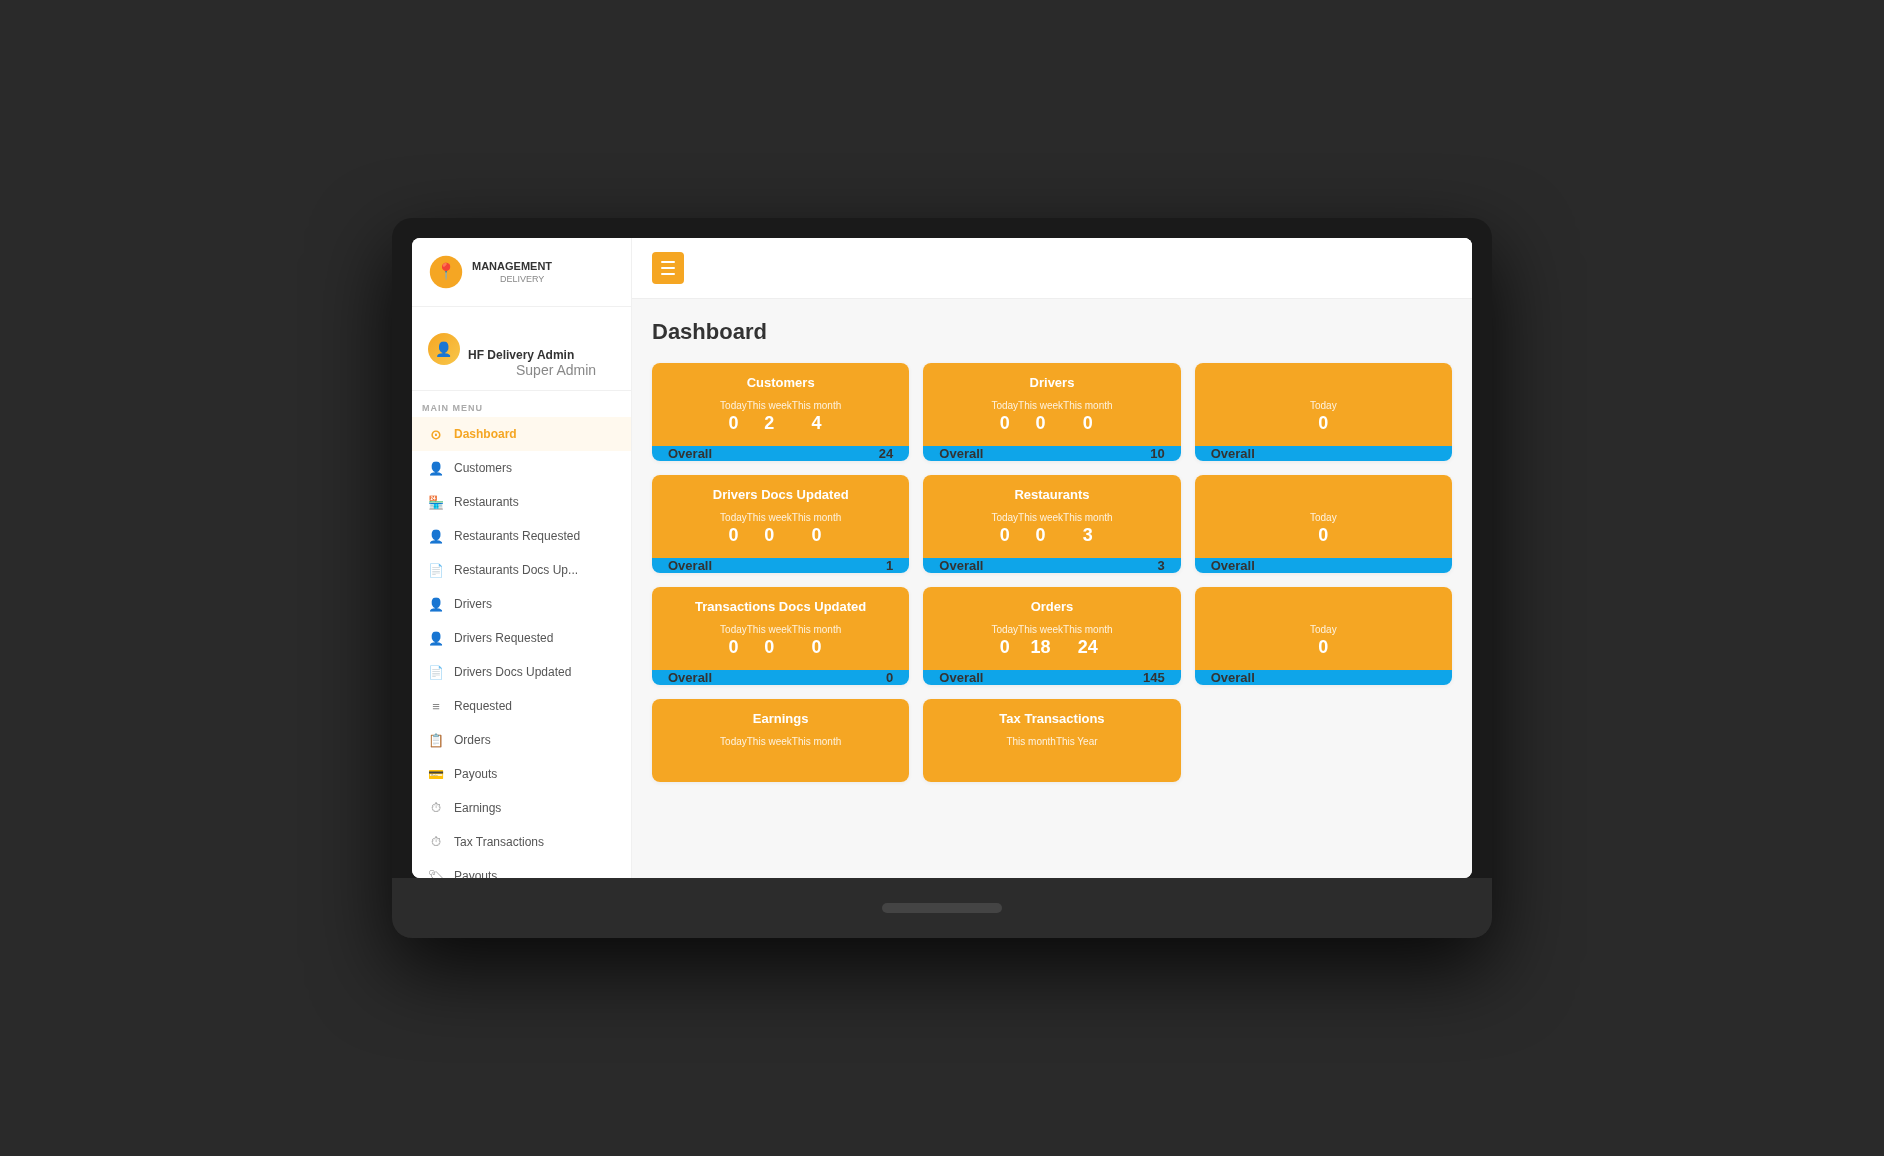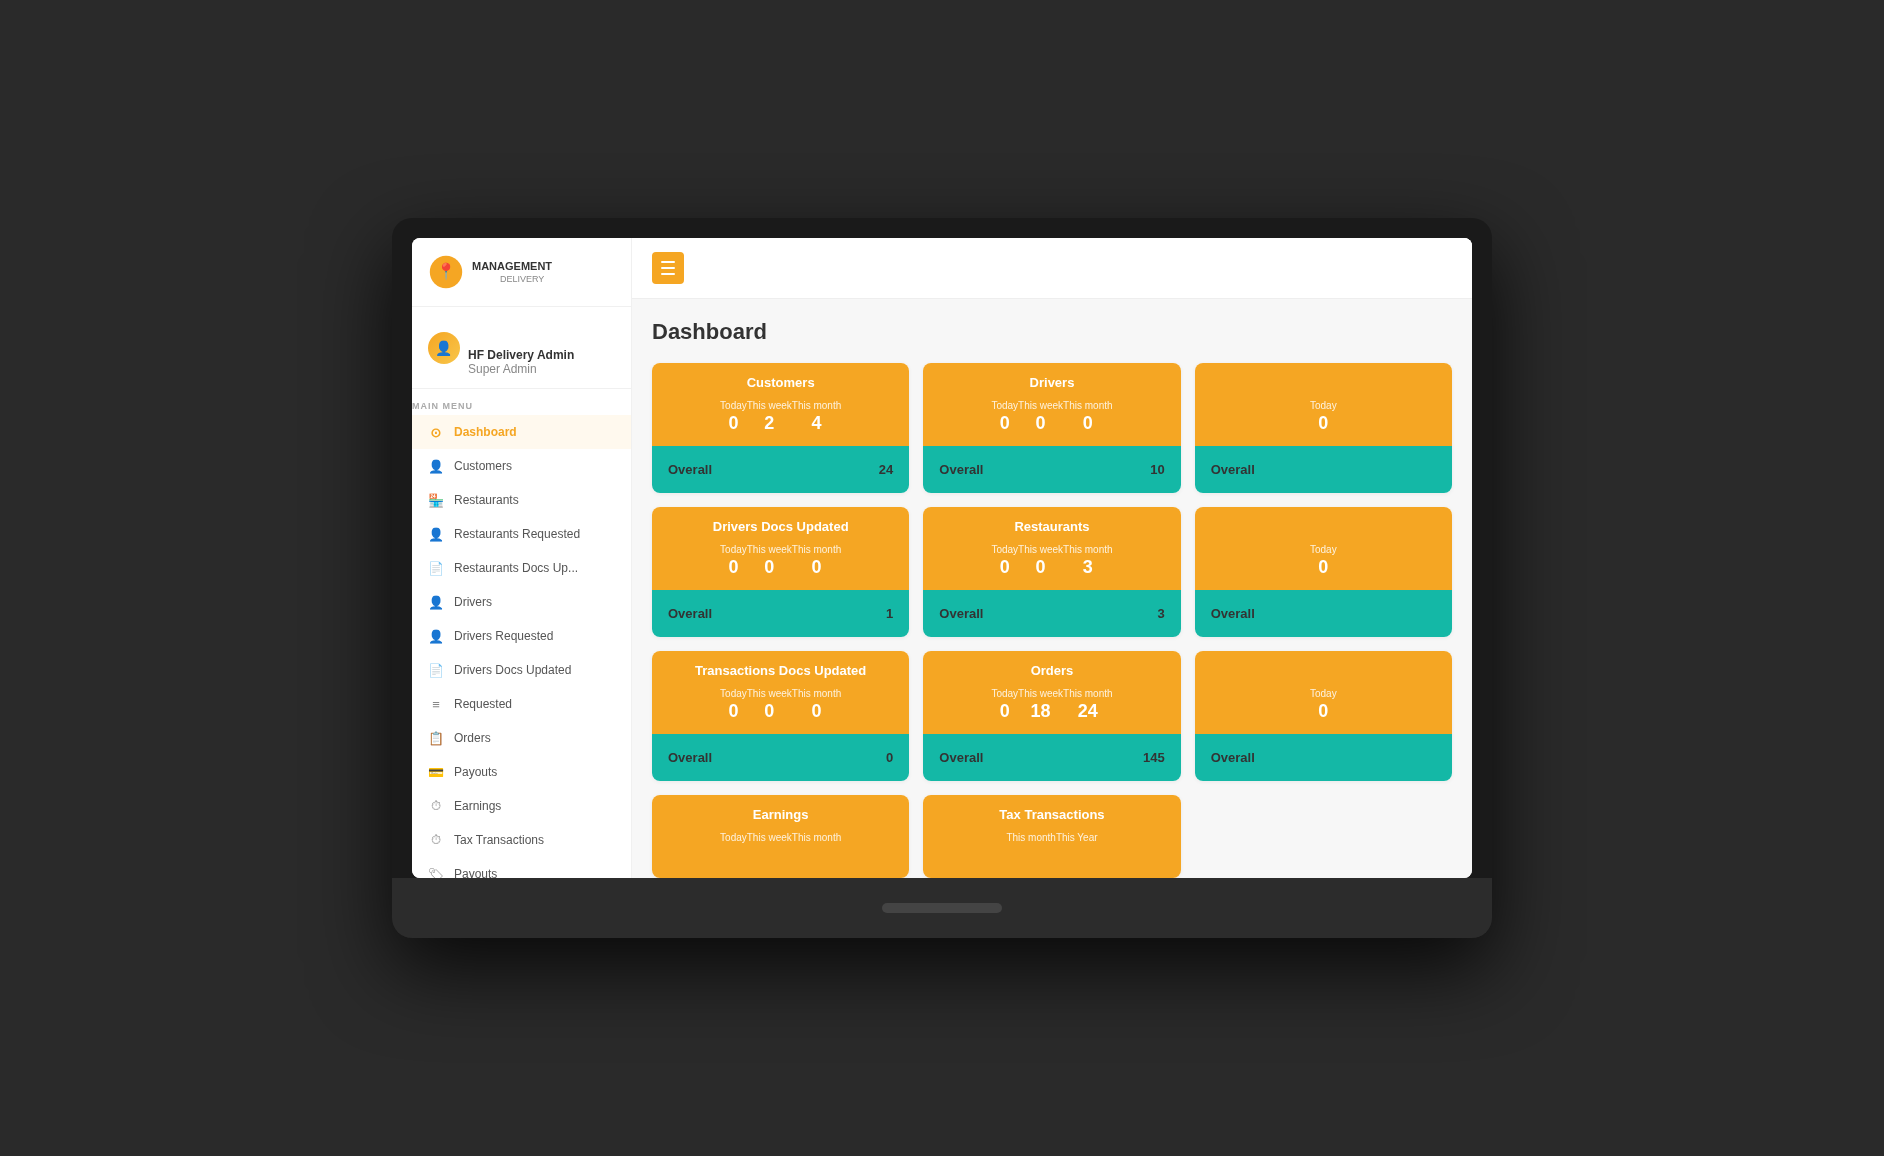--- a/index.html
+++ b/index.html
@@ -94,25 +94,26 @@
       justify-content: center;
       font-size: 14px;
     }
     .user-info .user-name {
       font-size: 12px;
       font-weight: 600;
       color: #333;
       margin-top: 29px;
     }
     .user-info .user-role {
-      font-size: 12px;
+      font-size: 14px;
       color: #888;
+      margin-left: 48px;
     }
     .sidebar-section-label {
-      padding: 12px 0 4px;
+      padding: 12px 10px 4px;
       font-size: 9px;
       font-weight: 700;
       color: #aaa;
       letter-spacing: 1px;
       text-transform: uppercase;
     }
     .sidebar-item {
       display: flex;
       align-items: center;
       gap: 10px;
@@ -224,25 +225,25 @@
       font-size: 10px;
       color: rgba(255,255,255,0.85);
       margin-bottom: 2px;
     }
     .stat-metric-value {
       font-size: 18px;
       font-weight: 700;
       color: #fff;
     }
     .stat-card-footer {
-      padding: 16px 16px;
+      padding: 0 16px;
       display: flex;
       justify-content: space-between;
       align-items: center;
-      background: #14b8a6;
+      background: #0ea5e9;
     }
     .stat-footer-label {
       font-size: 13px;
       font-weight: 600;
       color: #333;
     }
     .stat-footer-value {
       font-size: 13px;
       font-weight: 600;
       color: #333;

